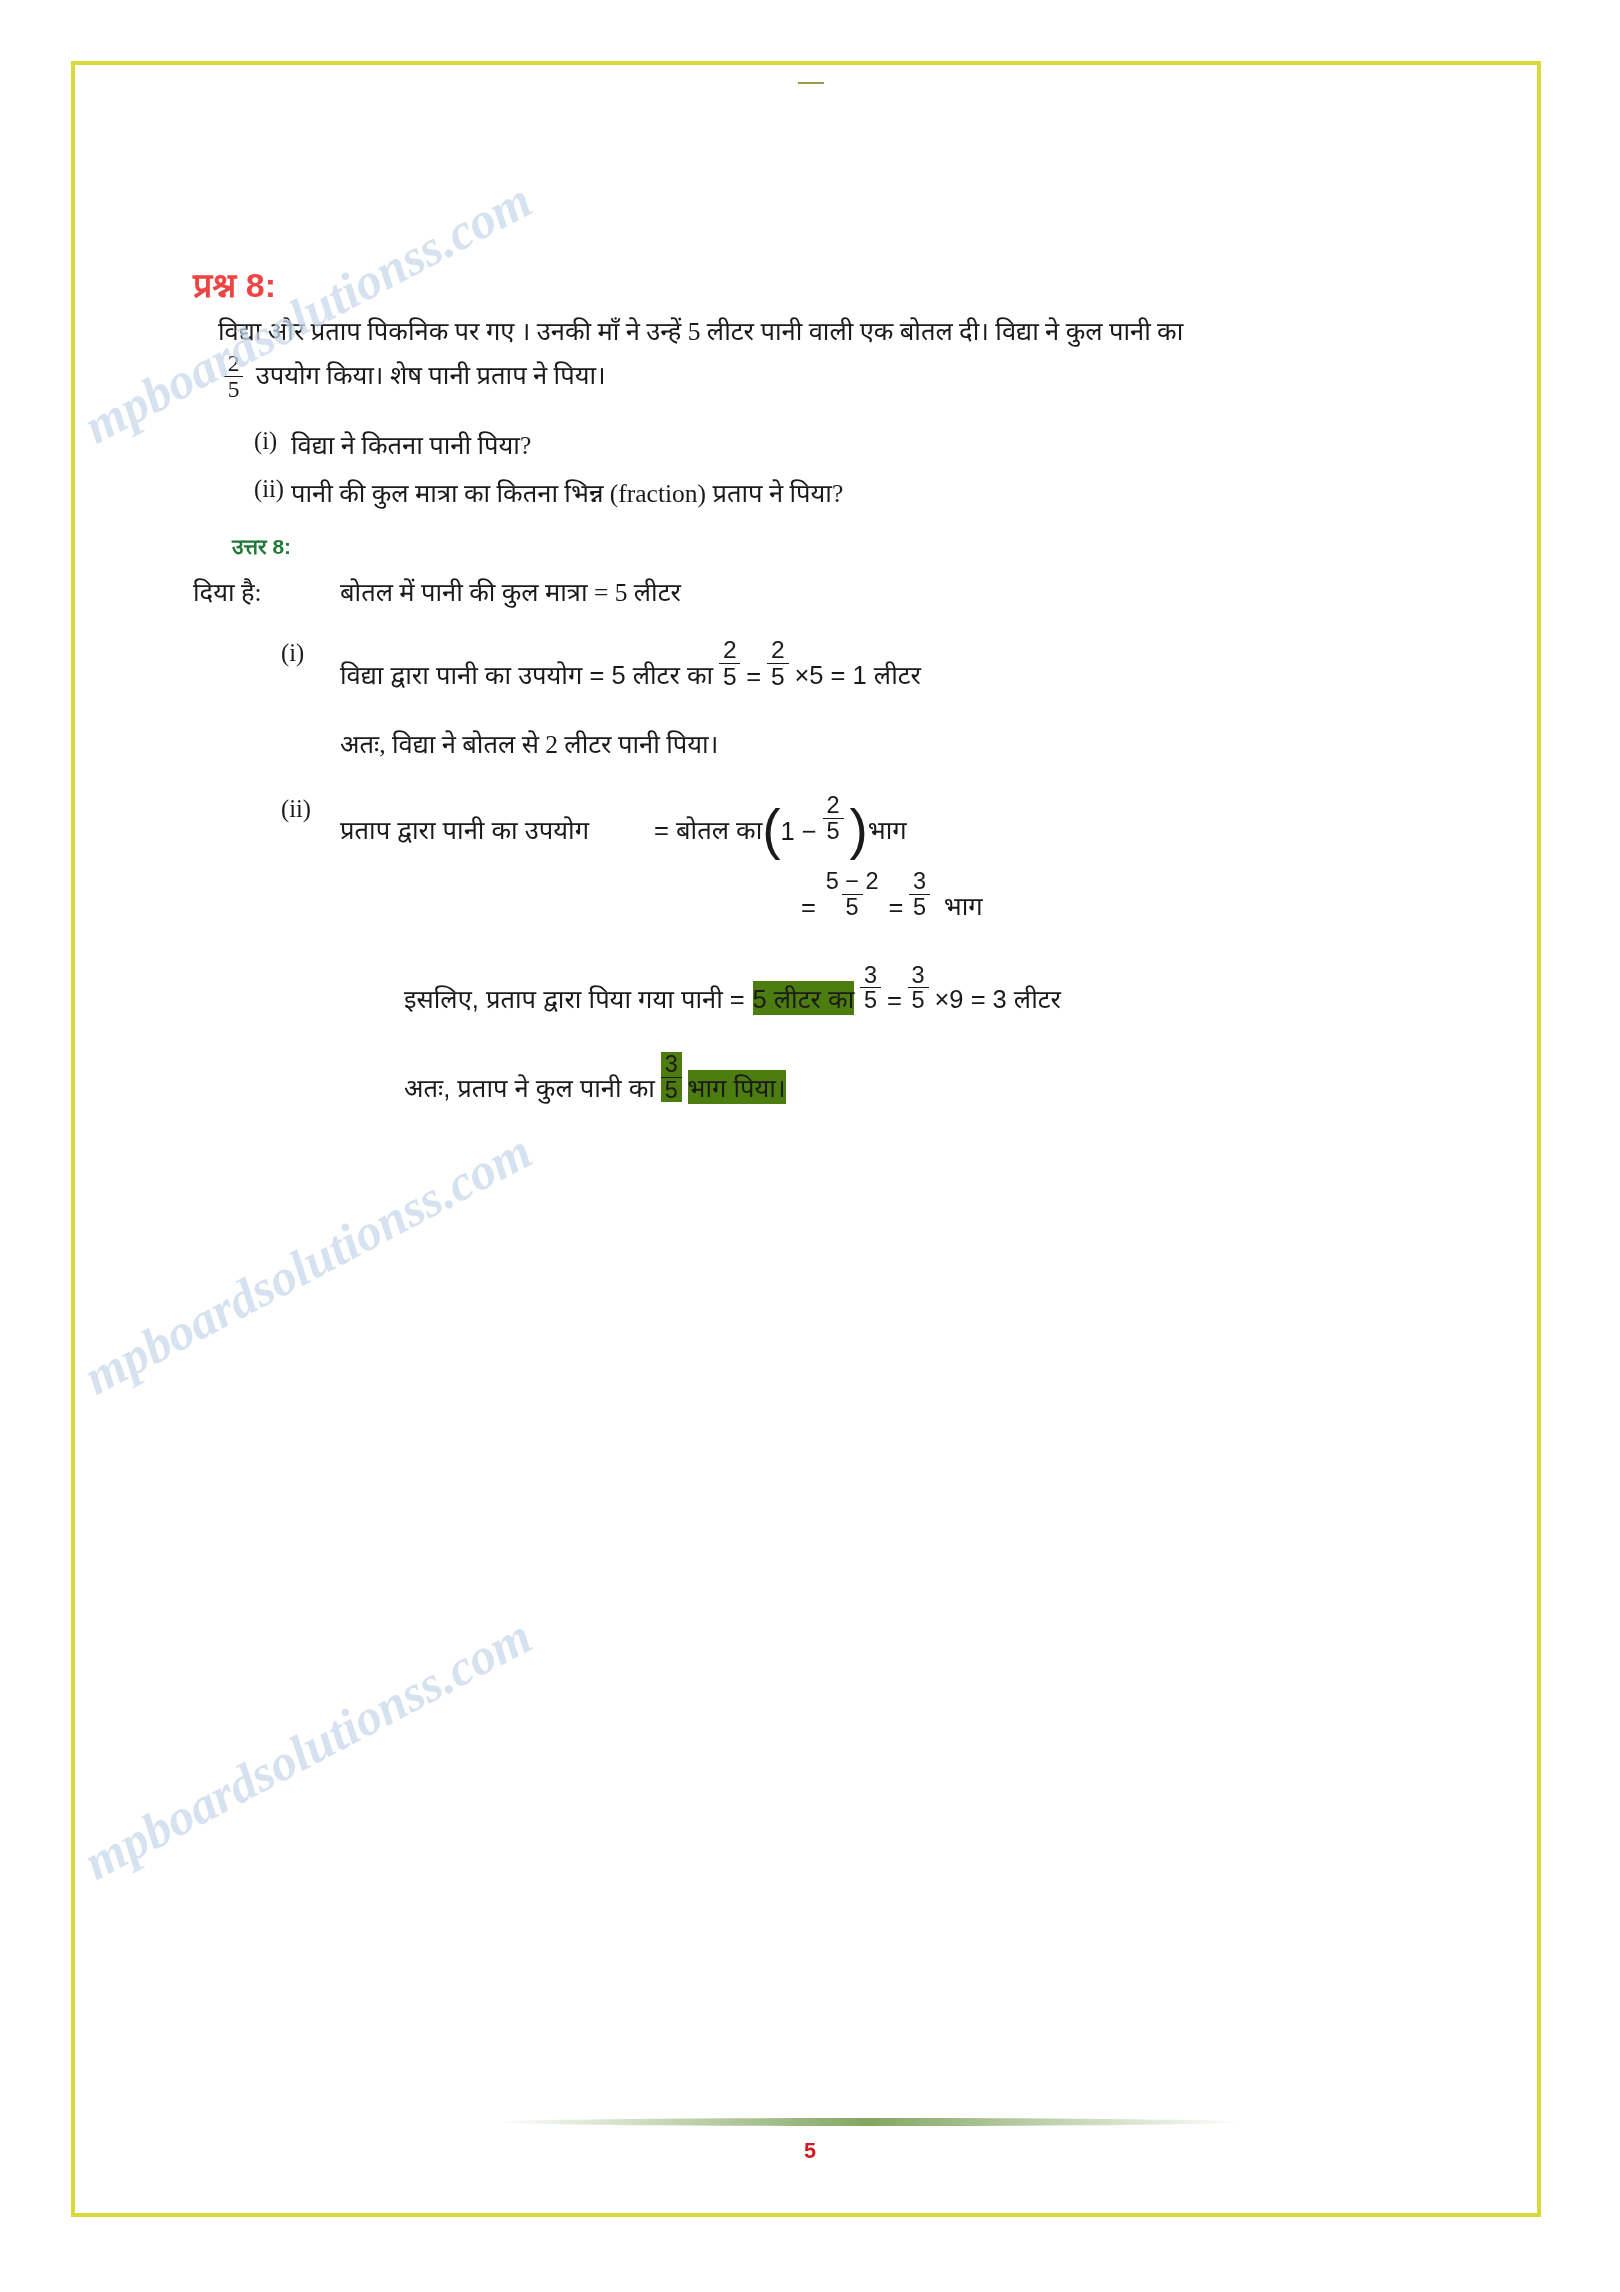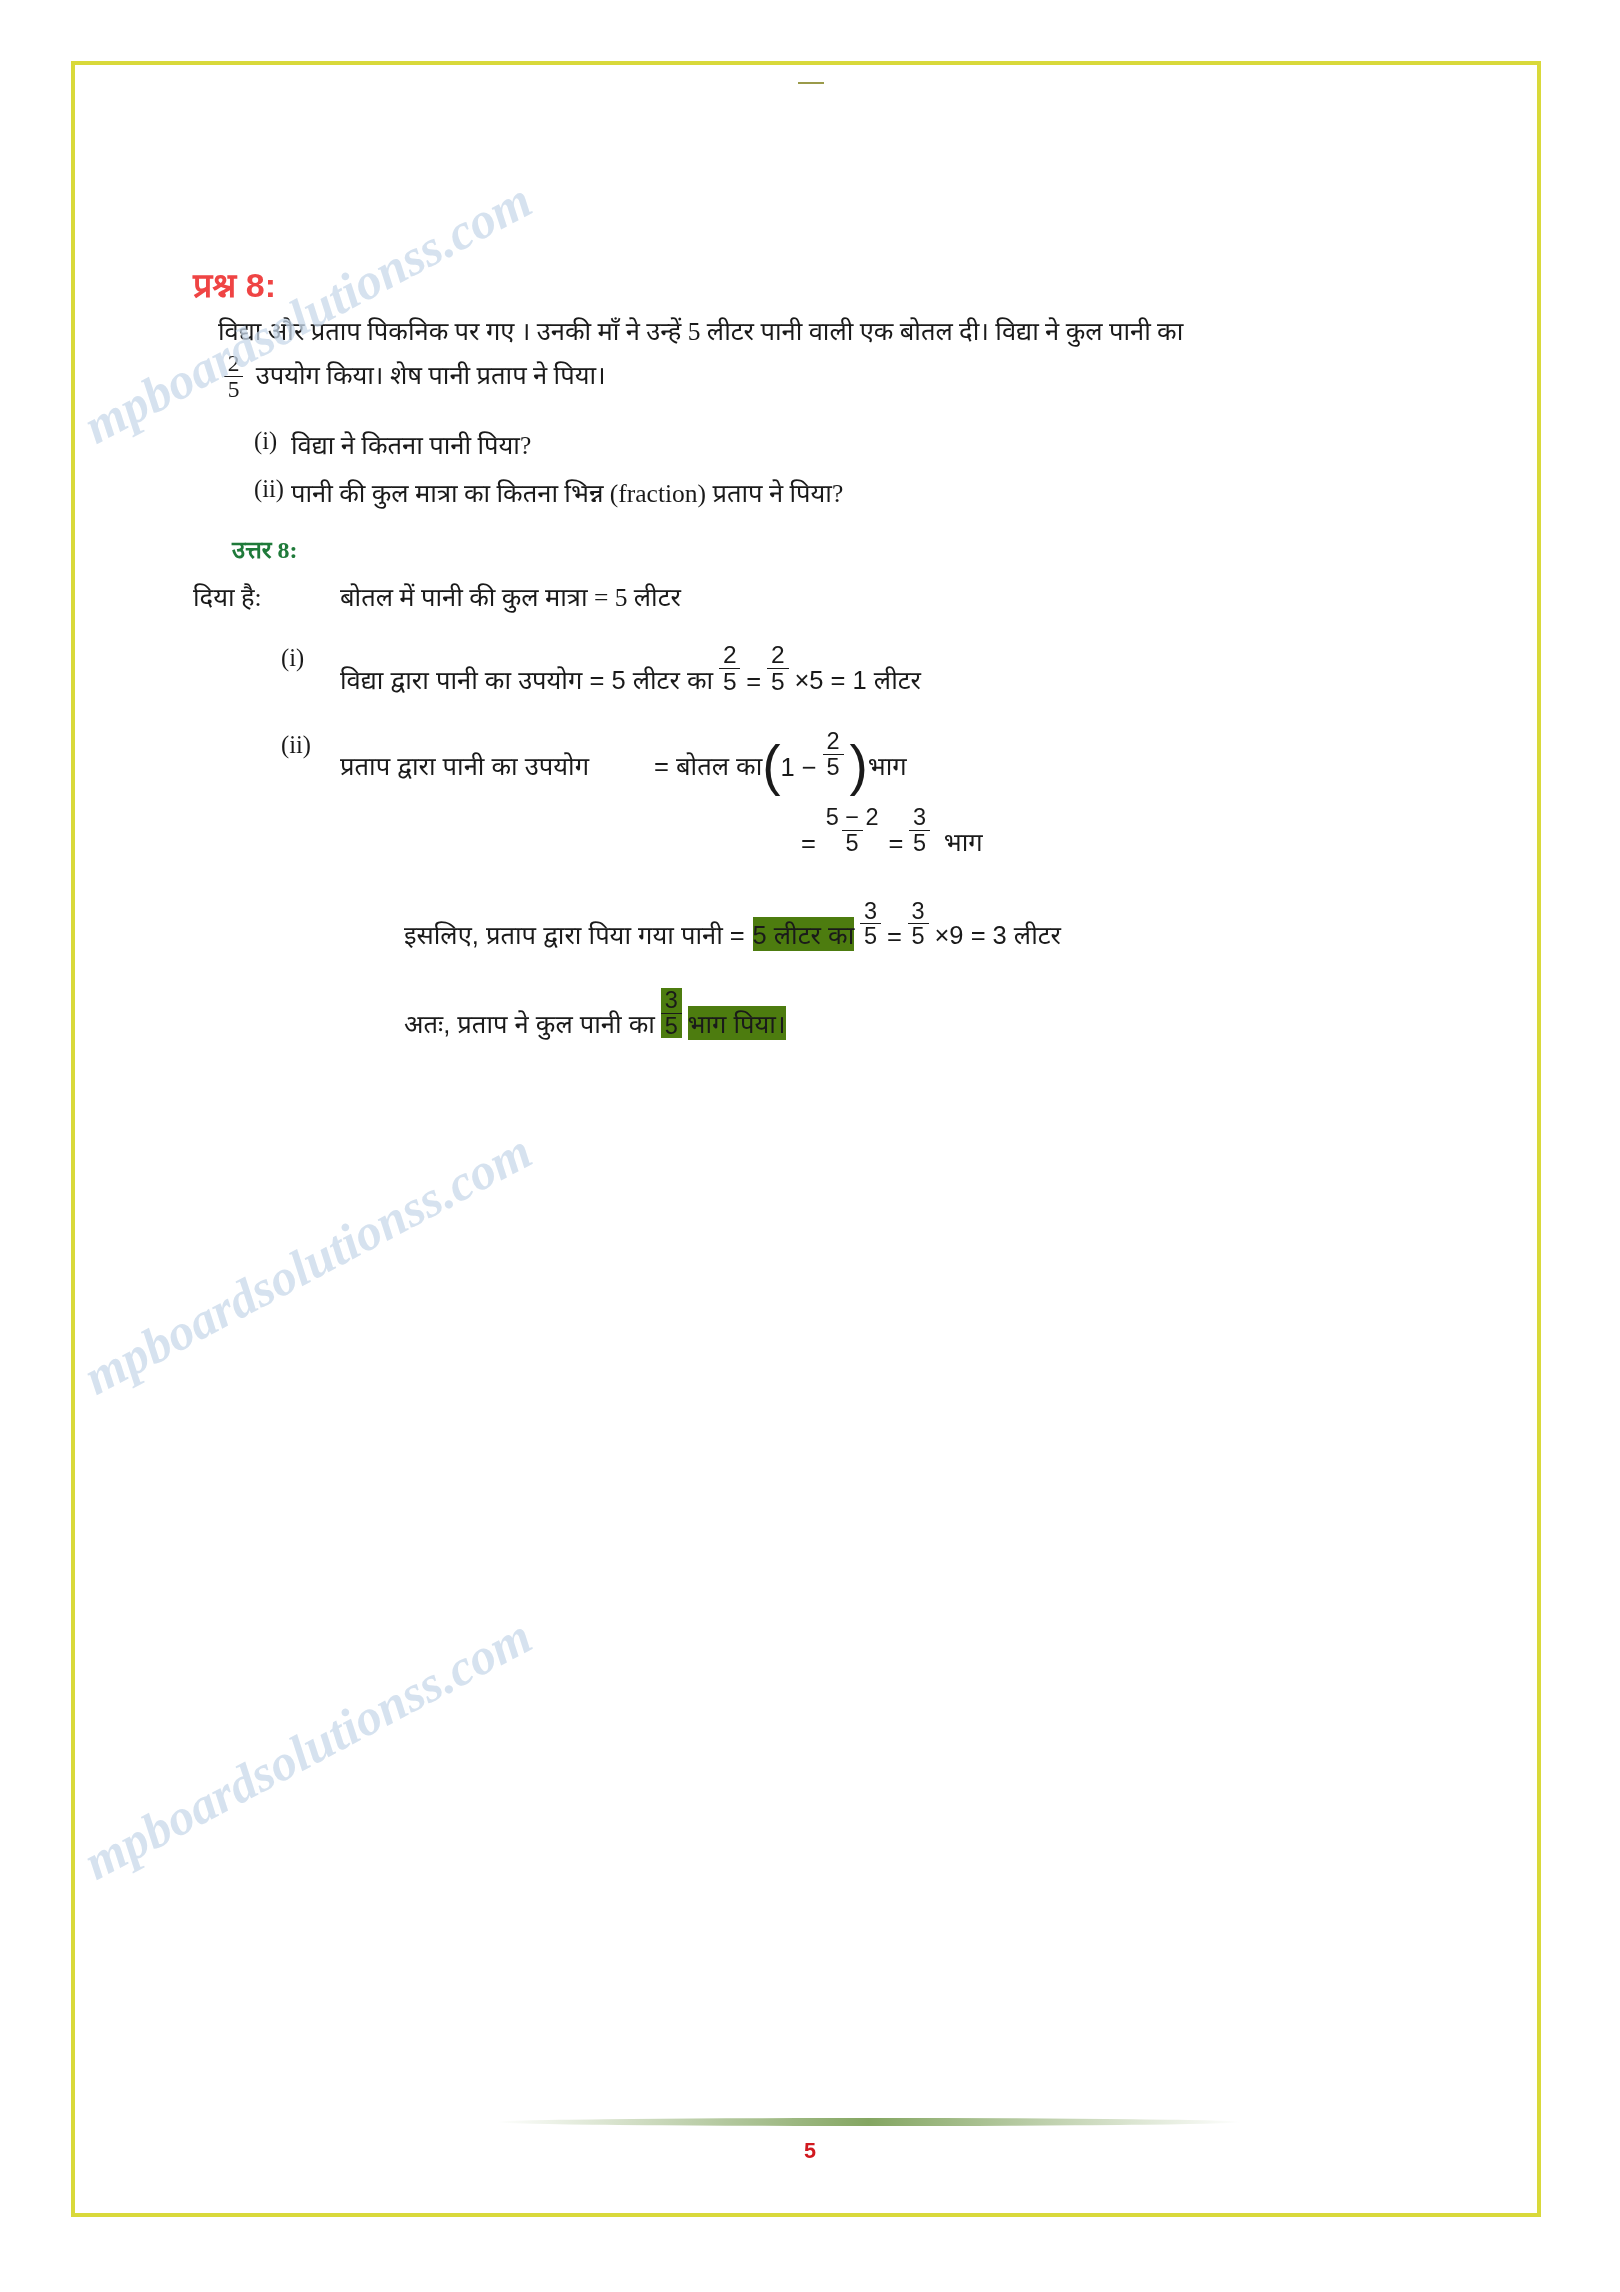--- a/index.html
+++ b/index.html
@@ -51,22 +51,22 @@
   .q-label {
     color: #ef4444;
     font-weight: bold;
     font-size: 34px;
     margin-bottom: 6px;
     font-family: "Liberation Sans", sans-serif;
   }
   .a-label {
     color: #1f7a3a;
     font-weight: bold;
-    font-size: 24px;
-    font-family: Liberation Serif, serif;
+    font-size: 21px;
+    font-family: Liberation Sans, sans-serif;
     margin-left: 39px;
   }
   .para {
     font-size: 25.5px;
     line-height: 1.5;
     color: #1a1a1a;
     margin-left: 25px;
   }
   .row {
     display: flex;
@@ -209,20 +209,24 @@
         </span>
         <span>=</span>
         <span class="frac big">
           <span class="num">2</span>
           <span class="den">5</span>
         </span>
         <span>×5 = 1 लीटर</span>
       </span>
     </div>
 
+    <div class="row" style="margin-top:35px;">
+      <span class="marker-a"></span>
+      <span>अतः, विद्या ने बोतल से 2 लीटर पानी पिया।</span>
+    </div>
 
     <div class="row" style="margin-top:35px;">
       <span class="marker-a">(ii)</span>
       <span class="inline-math">
         <span style="display:inline-block;width:314px;">प्रताप द्वारा पानी का उपयोग</span>
         <span>= बोतल का</span>
         <span class="paren">(</span>
         <span>1 −</span>
         <span class="frac">
           <span class="num">2</span>

